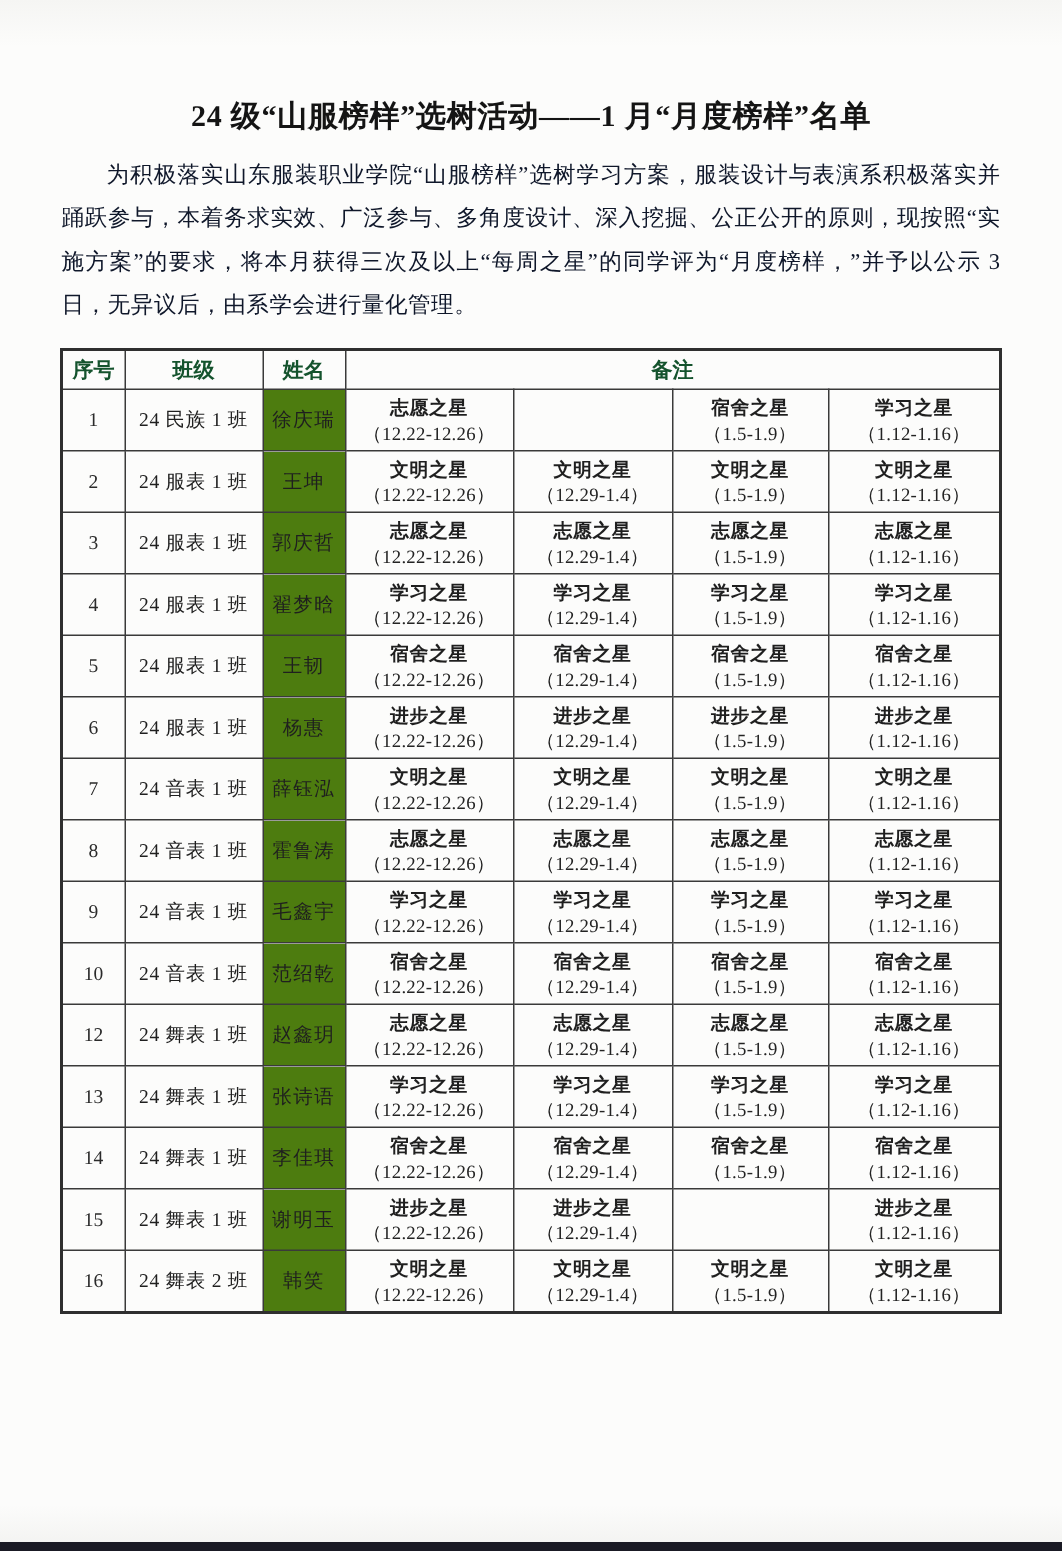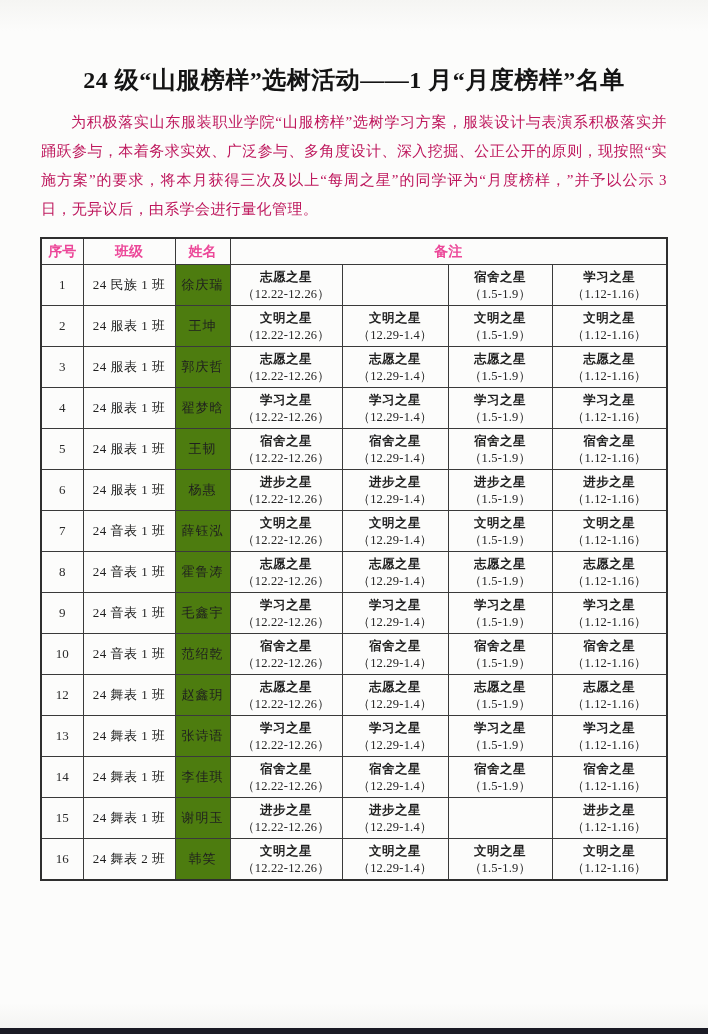--- a/index.html
+++ b/index.html
@@ -14,53 +14,53 @@
     font-family: "Liberation Serif", "DejaVu Serif", serif;
     color: #1f1f1f;
     overflow: hidden;
   }
   .page {
     padding-top: 64px;
   }
   .doc-title {
     margin: 0 30px;
     text-align: center;
-    font-size: 24px;
+    font-size: 20px;
     font-weight: bold;
     letter-spacing: 0.5px;
     color: #141414;
   }
   .intro {
     margin: 12px 41px 0 41px;
     font-size: 15px;
     line-height: 29px;
     text-align: justify;
     text-indent: 2em;
     letter-spacing: 0.4px;
-    color: #be185d;
+    color: #0f172a;
   }
   table.awards {
     width: 626px;
     margin: 13px auto 0 auto;
     border-collapse: collapse;
     table-layout: fixed;
     border: 2px solid #2f2f2f;
   }
   table.awards th, table.awards td {
     border: 1px solid #3a3a3a;
     text-align: center;
     vertical-align: middle;
     padding: 0;
     overflow: hidden;
   }
   table.awards thead th {
     height: 25px;
     font-size: 14px;
     font-weight: bold;
-    color: #ec4899;
+    color: #14532d;
   }
   table.awards tbody td {
     height: 40px;
     font-size: 13px;
   }
   td.c-no {
     text-align: left;
     vertical-align: top;
     padding: 5px 0 0 7px;
     font-size: 13.5px;

